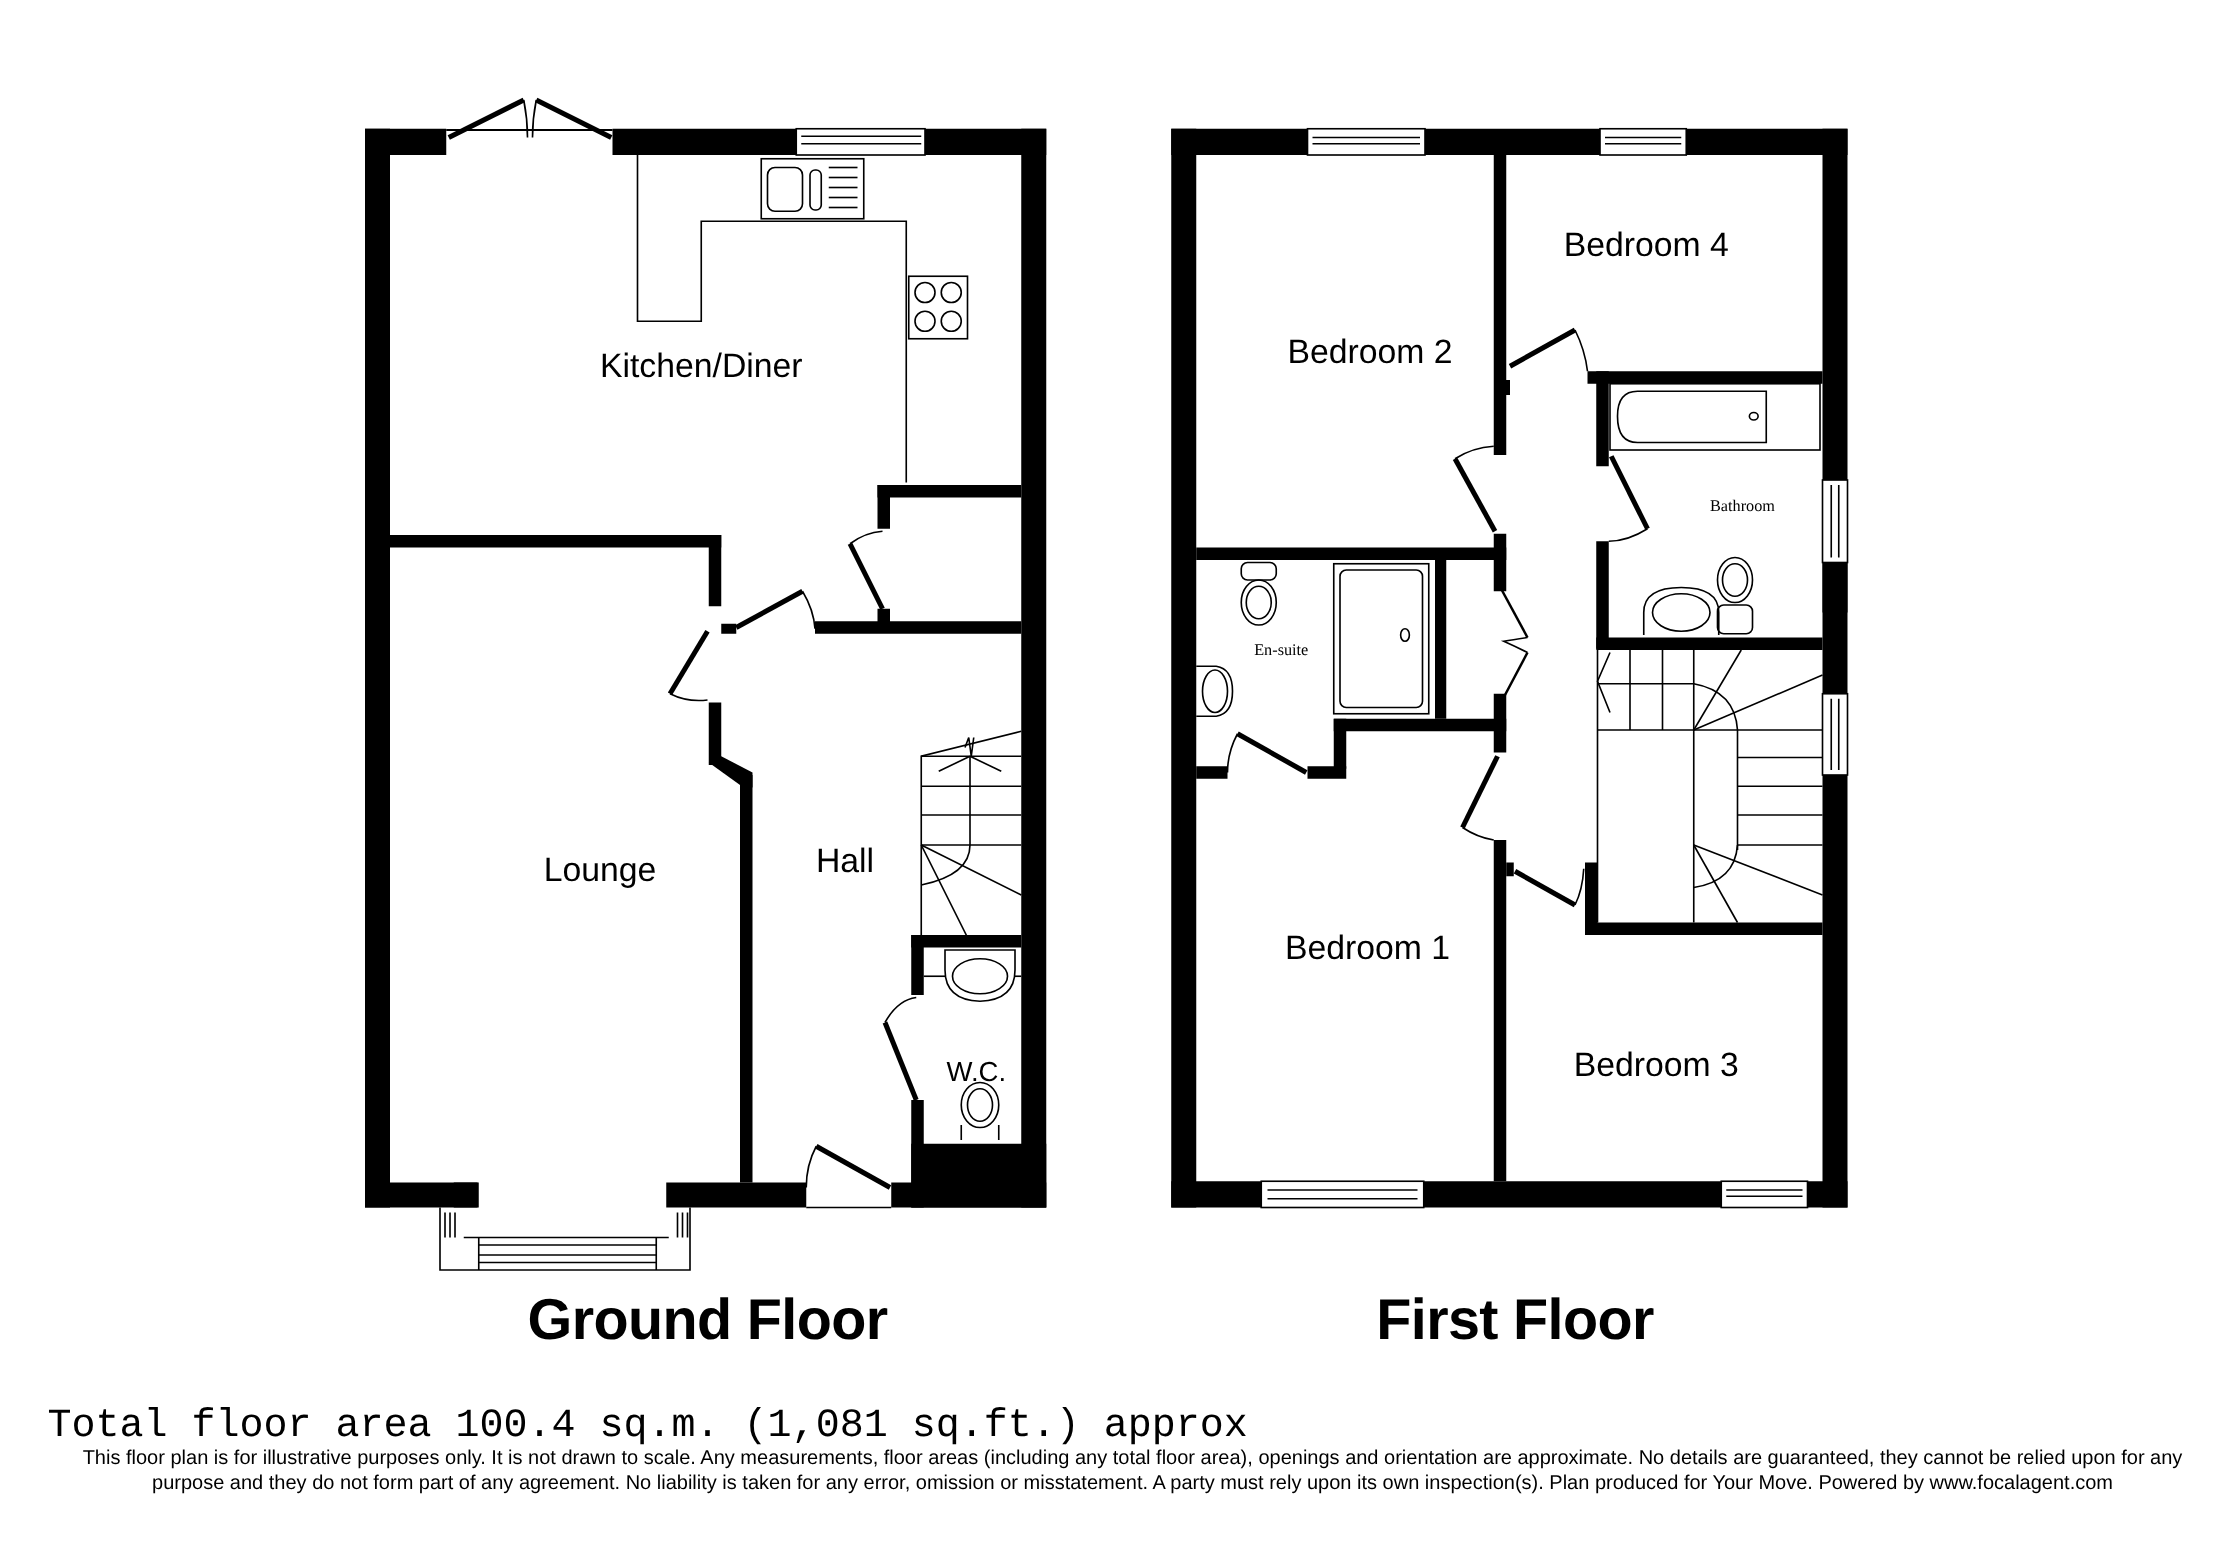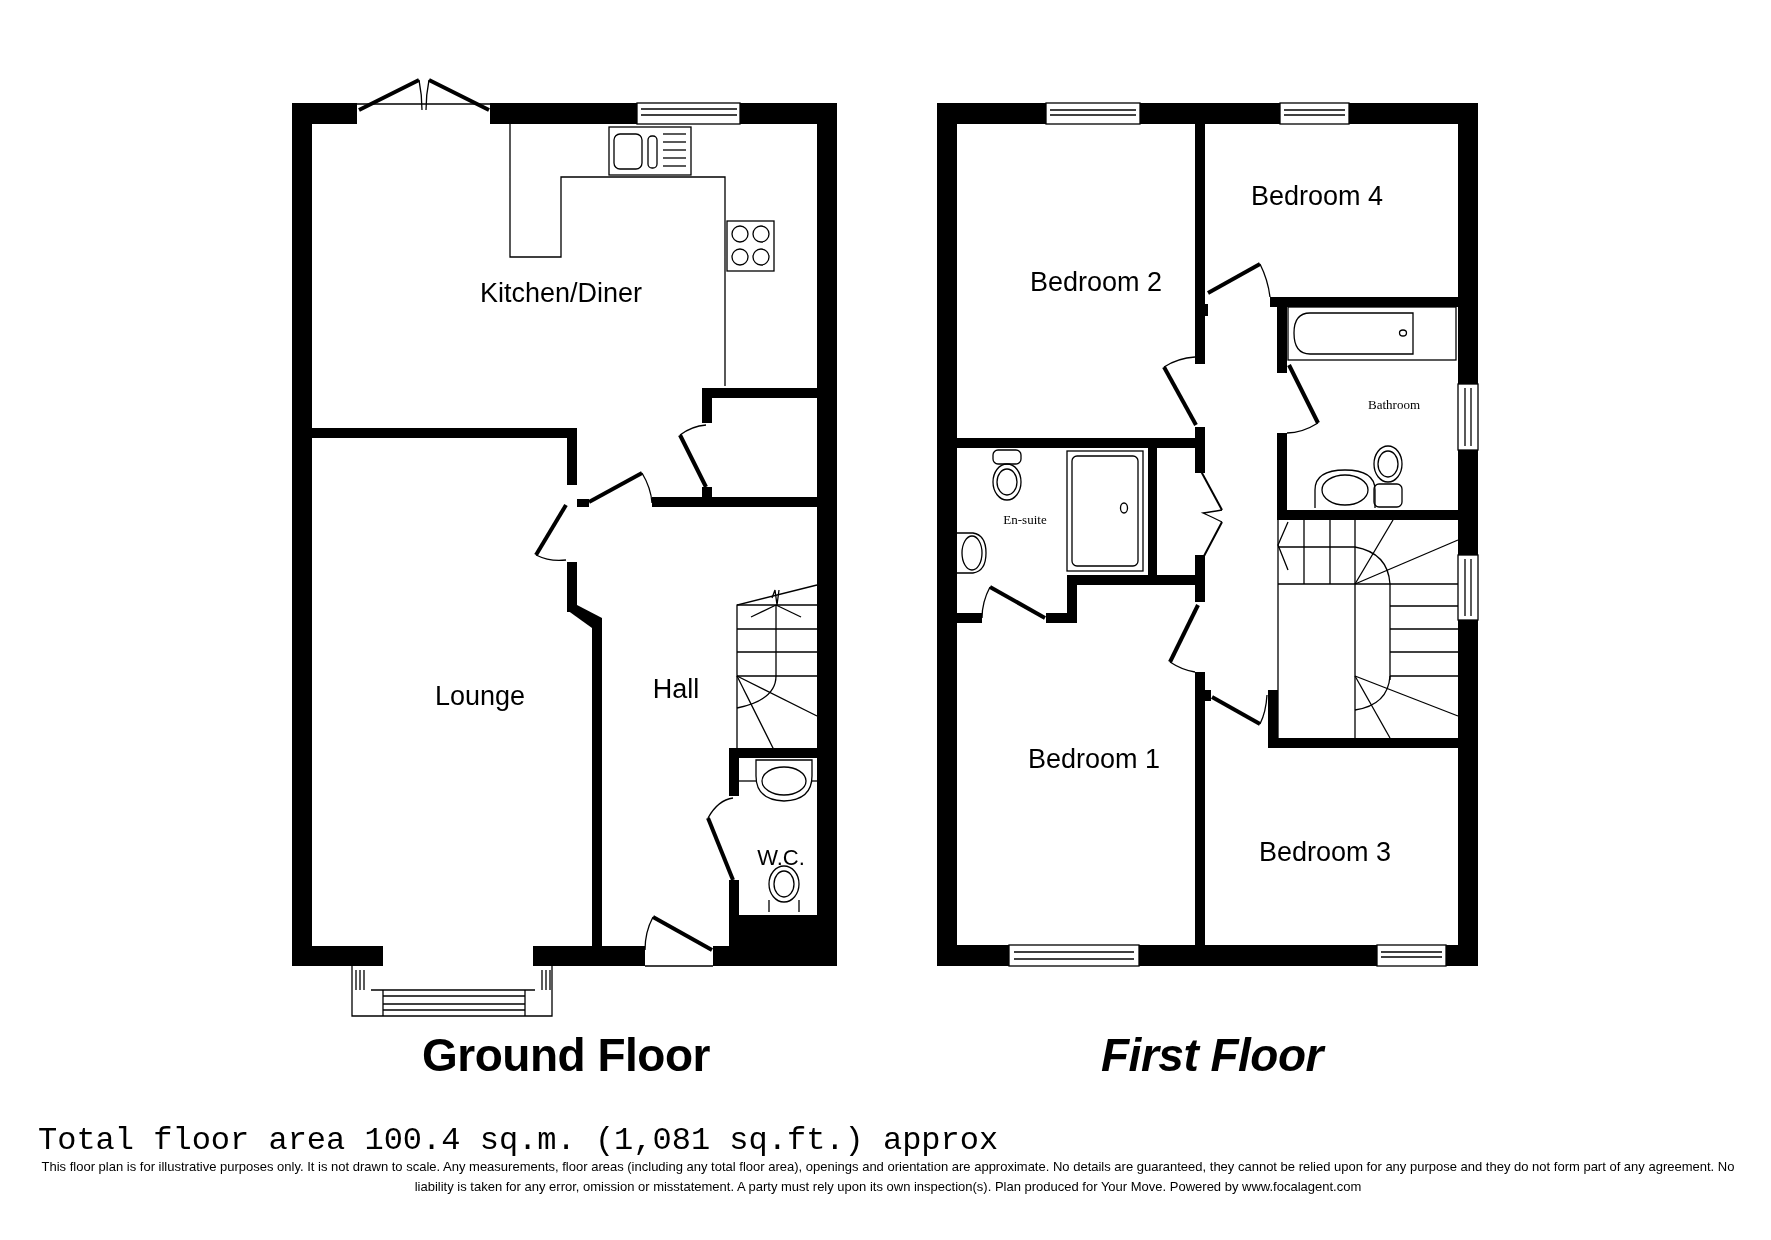--- a/index.html
+++ b/index.html
@@ -3,21 +3,21 @@
 <meta charset="utf-8">
 <style>
   html, body { margin: 0; padding: 0; background: #ffffff; }
   body { width: 1771px; height: 1240px; position: relative; overflow: hidden; font-family: "Liberation Sans", "DejaVu Sans", sans-serif; color: #000; }
   #plan { position: absolute; left: 0; top: 0; width: 1771px; height: 1240px; }
   .room-label { position: absolute; font-size: 27px; white-space: nowrap; transform: translate(-50%, -50%); }
   .room-label.small { font-size: 13px; font-family: Liberation Serif, serif; }
   .room-label.med { font-size: 22px; }
   .floor-title { position: absolute; font-size: 46px; font-weight: bold; white-space: nowrap; transform: translateX(-50%); letter-spacing: -0.5px; }
   .total-area { position: absolute; left: 38px; top: 1122px; font-size: 32px; white-space: nowrap; font-family: Liberation Mono, monospace; }
-  .disclaimer { position: absolute; left: 38px; width: 1700px; top: 1157px; font-size: 13px; line-height: 20px; text-align: center; }
+  .disclaimer { position: absolute; left: 56px; width: 1700px; top: 1157px; font-size: 16px; line-height: 20px; text-align: center; }
 </style>
 </head>
 <body>
 
 <svg id="plan" viewBox="0 0 1771 1240" xmlns="http://www.w3.org/2000/svg">
 
   <g fill="#000" stroke="none">
 
     <rect x="292" y="103" width="20" height="863"></rect>
     <rect x="817" y="103" width="20" height="863"></rect>
@@ -275,16 +275,16 @@
 <div class="room-label med" style="left:781px; top:858px;">W.C.</div>
 
 <div class="room-label" style="left:1096px; top:282px;text-align:right;">Bedroom 2</div>
 <div class="room-label" style="left:1317px; top:196px;">Bedroom 4</div>
 <div class="room-label small" style="left:1394px; top:405px;">Bathroom</div>
 <div class="room-label small" style="left:1025px; top:520px;">En-suite</div>
 <div class="room-label" style="left:1094px; top:759px;">Bedroom 1</div>
 <div class="room-label" style="left:1303px; top:852px;margin-left:22px;">Bedroom 3</div>
 
 <div class="floor-title" style="left:566px; top:1028px;">Ground Floor</div>
-<div class="floor-title" style="left:1212px; top:1028px;font-style:italic;">First Floor</div>
+<div class="floor-title" style="left:1212px; top:1028px;">First Floor</div>
 
 <div class="total-area">Total floor area 100.4 sq.m. (1,081 sq.ft.) approx</div>
 <div class="disclaimer">This floor plan is for illustrative purposes only. It is not drawn to scale. Any measurements, floor areas (including any total floor area), openings and orientation are approximate. No details are guaranteed, they cannot be relied upon for any purpose and they do not form part of any agreement. No liability is taken for any error, omission or misstatement. A party must rely upon its own inspection(s).  Plan produced for Your Move. Powered by www.focalagent.com</div>
 
 </body></html>

